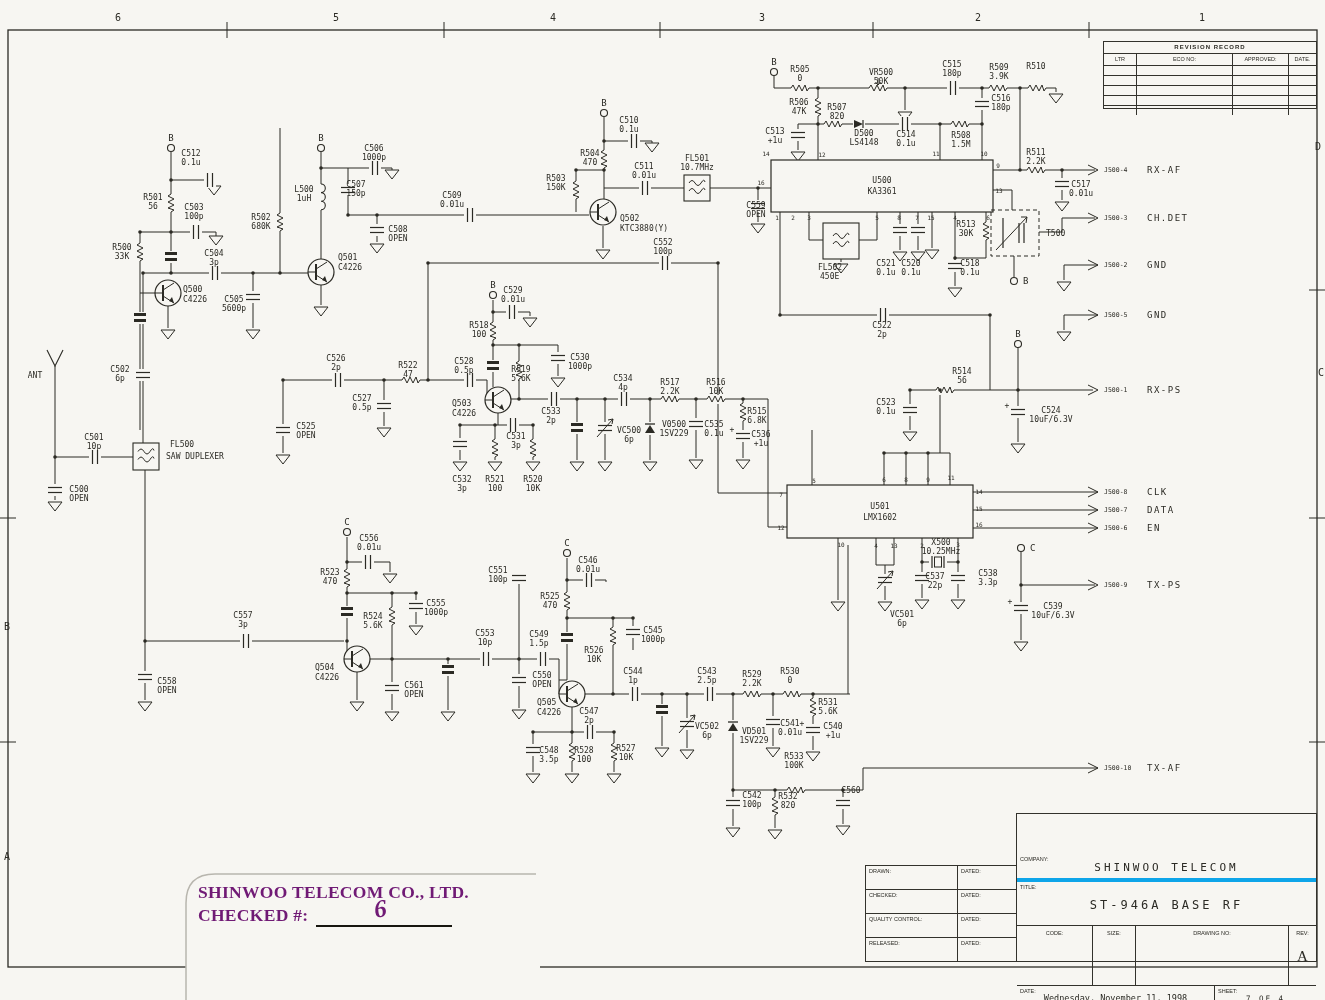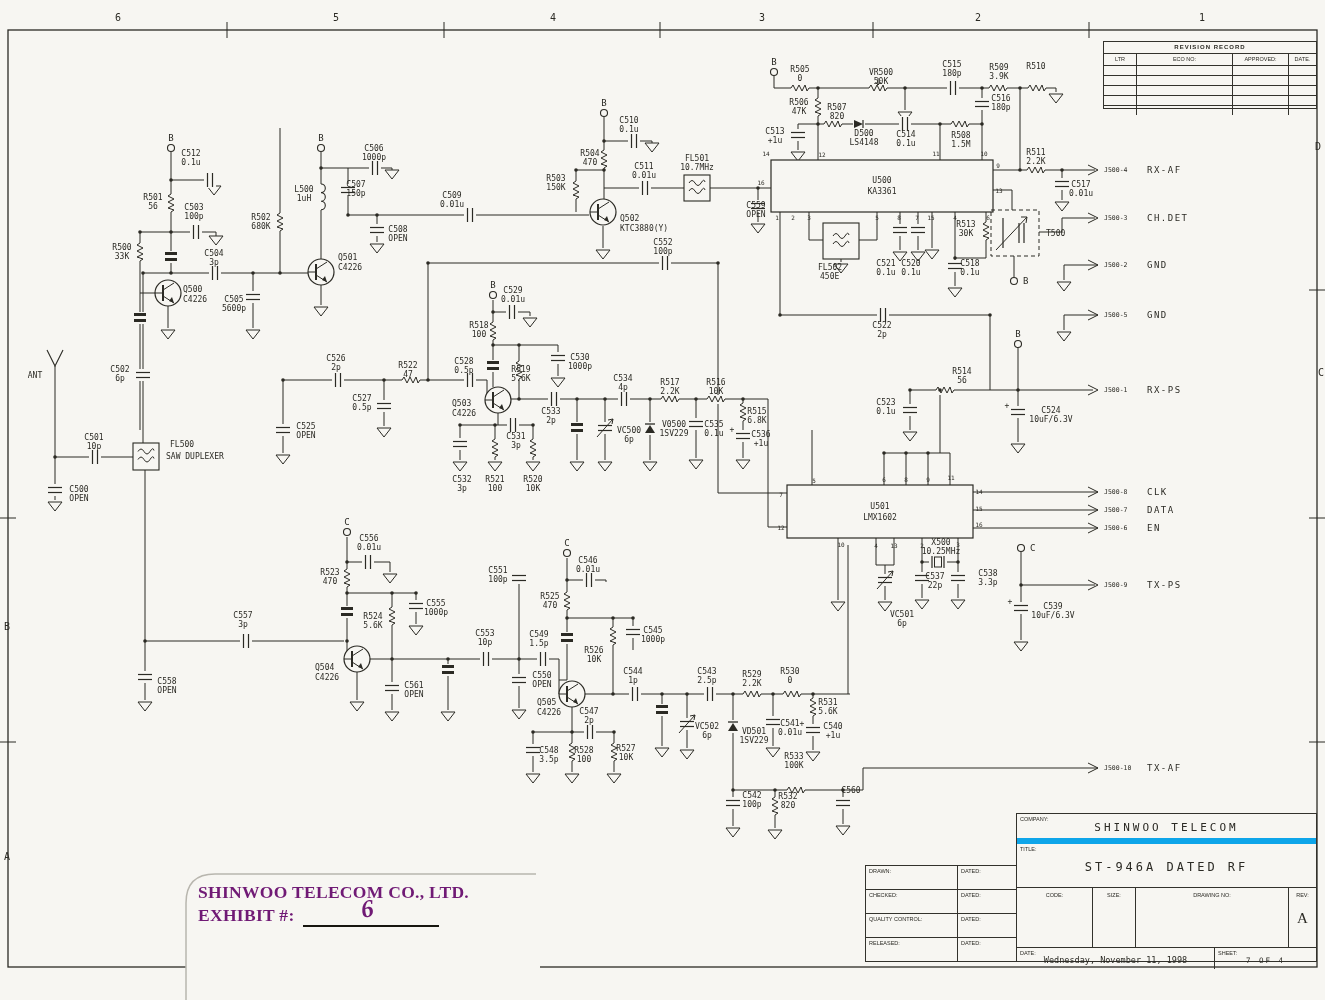--- a/index.html
+++ b/index.html
@@ -19,21 +19,21 @@
   .rc1{width:32px;}.rc2{width:95px;}.rc3{width:55px;}.rc4{flex:1;}
   .rev-empty{height:9px;}
   
   #signblock{left:865px;top:865px;width:152px;height:97px;font-size:5.5px;}
   .sign-row{display:flex;height:24px;border-bottom:1px solid #33322c;box-sizing:border-box;}
   .sign-row:last-child{border-bottom:none;}
   .sign-label{width:92px;border-right:1px solid #33322c;padding:2px 0 0 3px;box-sizing:border-box;}
   .sign-dated{flex:1;padding:2px 0 0 3px;}
   #titleblock{left:1016px;top:813px;width:301px;height:149px;}
   .tb-label{position:absolute;left:3px;top:2px;font-size:5.5px;}
-  .tb-company{position:relative;height:24px;border-bottom:6px solid #0ea5e9;}
+  .tb-company{position:relative;height:24px;border-bottom:4px solid #0ea5e9;margin-top:40px;}
   .tb-company-val{text-align:center;font-size:11px;letter-spacing:3px;padding-top:7px;
                   font-family:"DejaVu Sans Mono",monospace;}
   .tb-title{position:relative;height:43px;border-bottom:1px solid #33322c;}
   .tb-title-val{text-align:center;font-size:12px;letter-spacing:3px;padding-top:16px;
                 font-family:"DejaVu Sans Mono",monospace;}
   .tb-mid{position:relative;display:flex;height:59px;border-bottom:1px solid #33322c;}
   .tb-cell{position:relative;border-right:1px solid #33322c;box-sizing:border-box;}
   .tb-cell.last{border-right:none;}
   .tb-cell-label{position:absolute;top:4px;width:100%;text-align:center;font-size:5.5px;}
   .tb-code{width:76px;}.tb-size{width:43px;}.tb-dno{flex:1;}.tb-rev{width:27px;}
@@ -1009,21 +1009,21 @@
     </div>
   </div>
 
   <div id="titleblock" class="blk">
     <div class="tb-company">
       <span class="tb-label">COMPANY:</span>
       <div class="tb-company-val">SHINWOO TELECOM</div>
     </div>
     <div class="tb-title">
       <span class="tb-label">TITLE:</span>
-      <div class="tb-title-val">ST-946A DATED RF</div>
+      <div class="tb-title-val">ST-946A BASE RF</div>
     </div>
     <div class="tb-mid">
       <div class="tb-cell tb-code">
         <div class="tb-cell-label">CODE:</div>
       </div>
       <div class="tb-cell tb-size">
         <div class="tb-cell-label">SIZE:</div>
       </div>
       <div class="tb-cell tb-dno">
         <div class="tb-cell-label">DRAWING NO:</div>
@@ -1041,19 +1041,19 @@
       <div class="tb-sheet">
         <span class="tb-label">SHEET:</span>
         <div class="tb-sheet-val">7 OF 4</div>
       </div>
     </div>
   </div>
 
   <div id="stamp">
     <div>SHINWOO TELECOM CO., LTD.</div>
     <div class="ex-row">
-      <span>EXHIBIT #:</span>
+      <span>CHECKED #:</span>
       <span class="ex-line">
         <span class="ex-six">6</span>
       </span>
     </div>
   </div>
 </div>
 
 </body></html>

